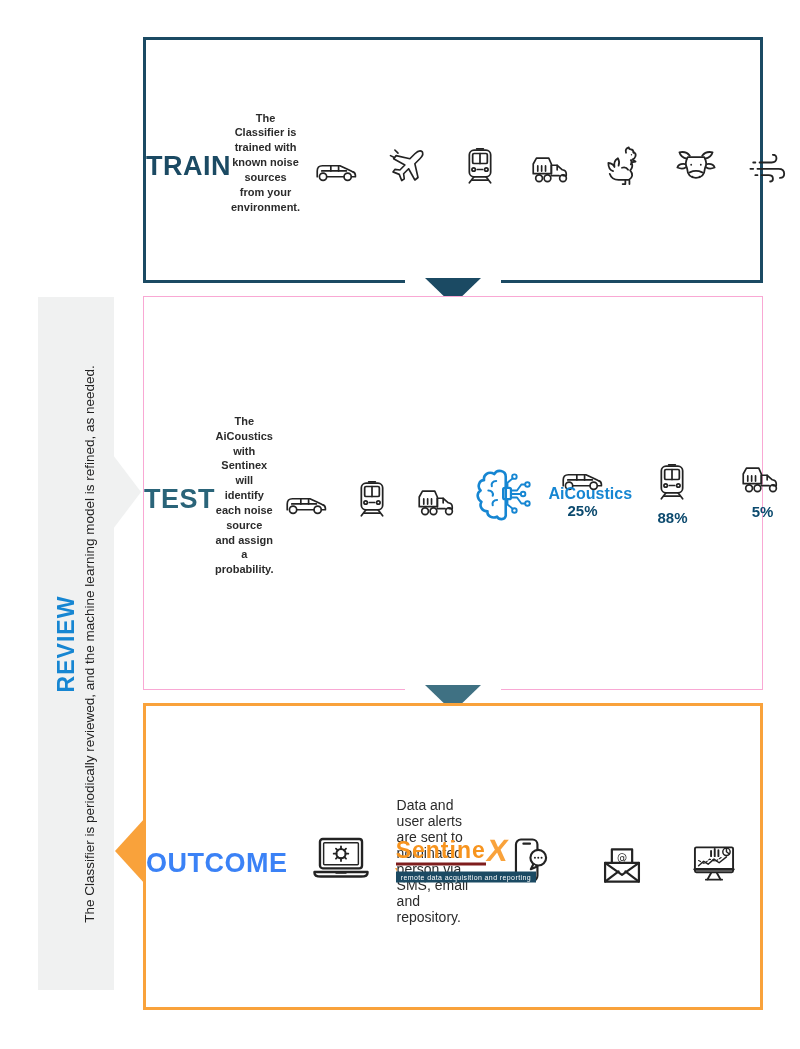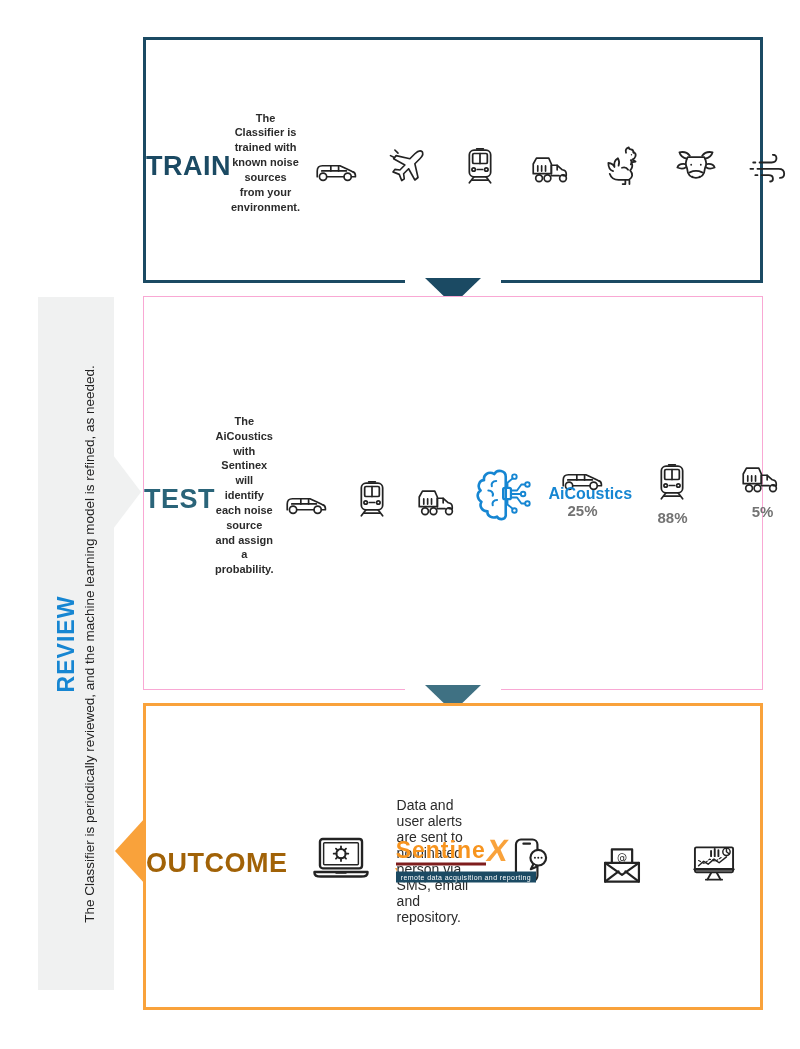--- a/index.html
+++ b/index.html
@@ -3,35 +3,35 @@
 <meta charset="utf-8">
 <style>
   html,body{margin:0;padding:0;background:#fff;}
   .canvas{position:relative;width:800px;height:1049px;background:#fff;overflow:hidden;
           font-family:"Liberation Sans",sans-serif;color:#262626;}
   .box{position:absolute;box-sizing:border-box;display:flex;flex-direction:row;align-items:center;background:#fff;}
   .box-train{left:143px;top:37px;width:620px;height:246px;border:3px solid #1b4a63;}
   .box-test{left:143px;top:296px;width:620px;height:394px;border:1px solid #f9a8d4;}
   .box-outcome{left:143px;top:703px;width:620px;height:307px;border:3px solid #f9a23b;}
   .sec-title{font-weight:bold;font-size:27px;letter-spacing:.5px;margin-top:14px;line-height:1.1;}
-  .t-navy{color:#1b4a63}.t-teal{color:#2a6479}.t-orange{color:#a16207}
+  .t-navy{color:#1b4a63}.t-teal{color:#2a6479}.t-orange{color:#3b82f6}
   .sec-desc{font-size:11px;line-height:1.35;text-align:center;margin-top:5px;color:#2b2b2b;font-weight:bold;}
   .icon-row{display:flex;align-items:flex-end;justify-content:center;margin-top:10px;}
   .icon-cell{width:44px;display:flex;justify-content:center;align-items:flex-end;}
   .gap28>.icon-cell{margin:0 14px;}
   .gap22>.icon-cell{margin:0 11px;}
   .ln-icon{stroke:#232323;fill:none;stroke-width:2.6;stroke-linecap:round;stroke-linejoin:round;}
   .conn{display:block;margin-top:4px;}
   .brain-wrap{position:relative;display:flex;justify-content:center;align-items:center;margin-top:2px;height:62px;width:100%;}
   .brain-svg{width:66px;height:56px;color:#1686d2;}
   .ai-label{position:absolute;left:calc(50% + 44px);top:50%;transform:translateY(-50%);
             color:#1686d2;font-weight:bold;font-size:16px;white-space:nowrap;}
   .results-row{display:flex;justify-content:center;margin-top:2px;}
   .result-cell{width:90px;display:flex;flex-direction:column;align-items:center;}
-  .pct{color:#737373;font-weight:bold;font-size:15px;margin-top:4px;}
+  .pct{color:#0c4a6e;font-weight:bold;font-size:15px;margin-top:4px;}
   
   .sidebar{position:absolute;left:38px;top:297px;width:76px;height:693px;background:#f0f1f1;}
   .sidebar-rot{position:absolute;left:50%;top:50%;width:680px;transform:translate(-50%,-50%) rotate(-90deg);
                text-align:center;}
   .review-title{color:#1686d2;font-weight:bold;font-size:23px;letter-spacing:1px;line-height:1.1;}
   .review-desc{color:#222;font-size:13.5px;margin-top:3px;white-space:nowrap;}
   .arrow-right-gray{position:absolute;left:113px;top:455px;width:0;height:0;
     border-top:37px solid transparent;border-bottom:37px solid transparent;border-left:28px solid #f0f1f1;}
   .arrow-left-orange{position:absolute;left:115px;top:818px;width:0;height:0;
     border-top:33px solid transparent;border-bottom:33px solid transparent;border-right:30px solid #f9a23b;}

